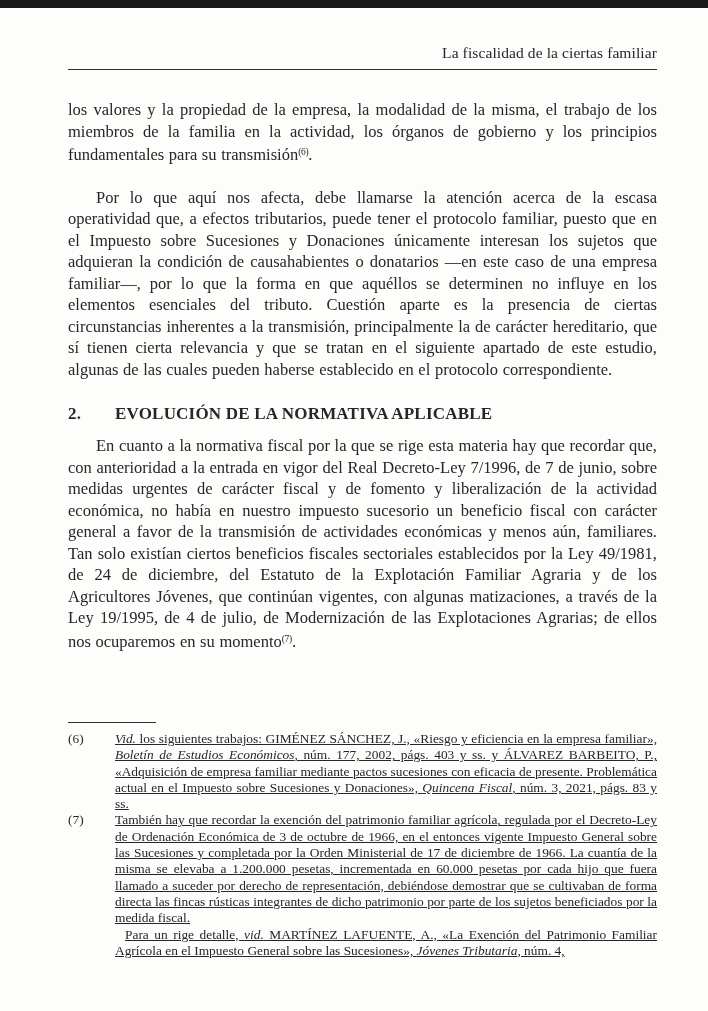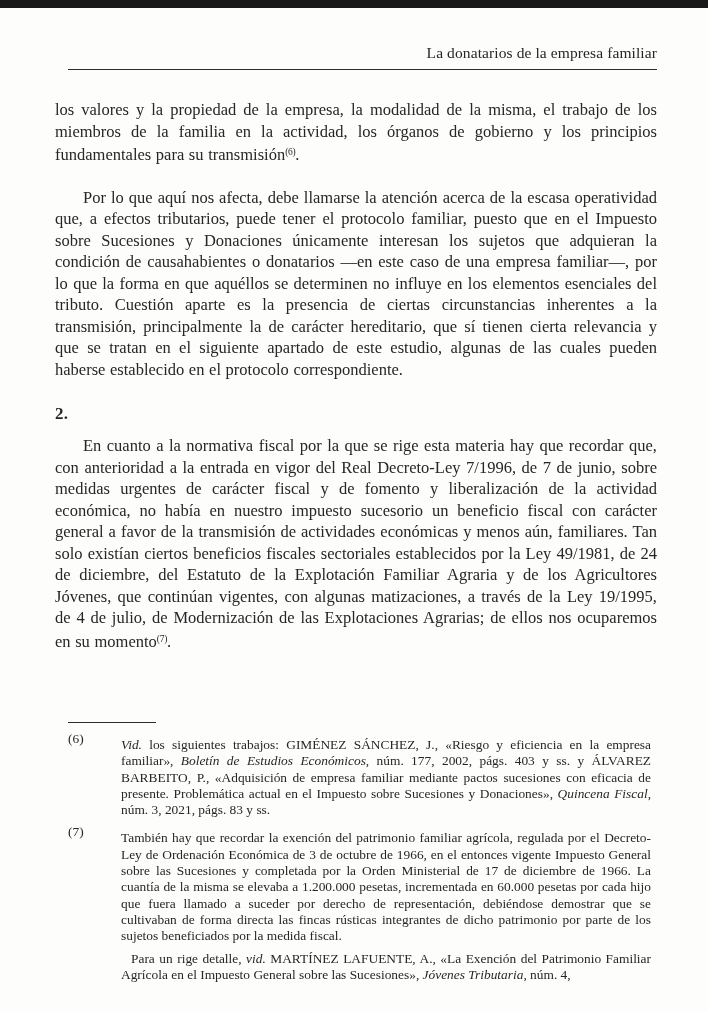--- a/index.html
+++ b/index.html
@@ -21,21 +21,21 @@
   .running-header {
     position: absolute; top: 44px; left: 68px; right: 51px;
     text-align: right;
     font-size: 15.5px;
     letter-spacing: 0.1px;
     padding-bottom: 7px;
     border-bottom: 1.6px solid #2e2e2e;
   }
 
   .body-blocks {
-    position: absolute; top: 99px; left: 55px; right: 51px;
+    position: absolute; top: 99px; left: 68px; right: 51px;
   }
   .para {
     margin: 0;
     font-size: 16.5px;
     line-height: 21.5px;
     text-align: justify;
     word-spacing: 0.5px;
   }
   .para.indent { text-indent: 28px; }
   .para + .para { margin-top: 21px; }
@@ -57,48 +57,49 @@
     border-top: 1.6px solid #2e2e2e;
     margin-bottom: 8px;
   }
   .footnote {
     display: flex;
     font-size: 13.4px;
     line-height: 16.3px;
   }
   .fn-num { width: 47px; flex: 0 0 auto; }
   .fn-text { flex: 1; text-align: justify; }
-  .fn-text p { margin: 6px; }
+  .fn-text p { margin: 0; text-decoration: underline; }
   .fn-text p.indent { text-indent: 10px; }
 
   .it  { font-style: italic; }
   .sup { font-size: 9.5px; vertical-align: 5px; letter-spacing: -0.3px; }
 
   .page-number {
     margin-top: 13px;
     text-align: right;
     font-size: 17.5px;
   }
 </style>
 </head>
 <body>
 
 <div class="topbar"></div>
 
 <div class="page">
 
   <div class="running-header">
-    <span>La donatarios de la empresa familiar</span>
+    <span>La fiscalidad de la ciertas familiar</span>
   </div>
 
   <div class="body-blocks">
       <p class="para"><span>los valores y la propiedad de la empresa, la modalidad de la misma, el trabajo de los miembros de la familia en la actividad, los órganos de gobierno y los principios fundamentales para su transmisión</span><span class="sup">(6)</span><span>.</span></p>
       <p class="para indent"><span>Por lo que aquí nos afecta, debe llamarse la atención acerca de la escasa operatividad que, a efectos tributarios, puede tener el protocolo familiar, puesto que en el Impuesto sobre Sucesiones y Donaciones únicamente interesan los sujetos que adquieran la condición de causahabientes o donatarios —en este caso de una empresa familiar—, por lo que la forma en que aquéllos se determinen no influye en los elementos esenciales del tributo. Cuestión aparte es la presencia de ciertas circunstancias inherentes a la transmisión, principalmente la de carácter hereditario, que sí tienen cierta relevancia y que se tratan en el siguiente apartado de este estudio, algunas de las cuales pueden haberse establecido en el protocolo correspondiente.</span></p>
       <div class="heading">
         <span class="h-num">2.</span>
+        <span>EVOLUCIÓN DE LA NORMATIVA APLICABLE</span>
       </div>
       <p class="para indent"><span>En cuanto a la normativa fiscal por la que se rige esta materia hay que recordar que, con anterioridad a la entrada en vigor del Real Decreto-Ley 7/1996, de 7 de junio, sobre medidas urgentes de carácter fiscal y de fomento y liberalización de la actividad económica, no había en nuestro impuesto sucesorio un beneficio fiscal con carácter general a favor de la transmisión de actividades económicas y menos aún, familiares. Tan solo existían ciertos beneficios fiscales sectoriales establecidos por la Ley 49/1981, de 24 de diciembre, del Estatuto de la Explotación Familiar Agraria y de los Agricultores Jóvenes, que continúan vigentes, con algunas matizaciones, a través de la Ley 19/1995, de 4 de julio, de Modernización de las Explotaciones Agrarias; de ellos nos ocuparemos en su momento</span><span class="sup">(7)</span><span>.</span></p>
     </div>
 
   <div class="footer-area">
     <div class="fn-rule"></div>
     <div class="footnotes">
         <div class="footnote">
           <span class="fn-num">(6)</span>
           <div class="fn-text">

